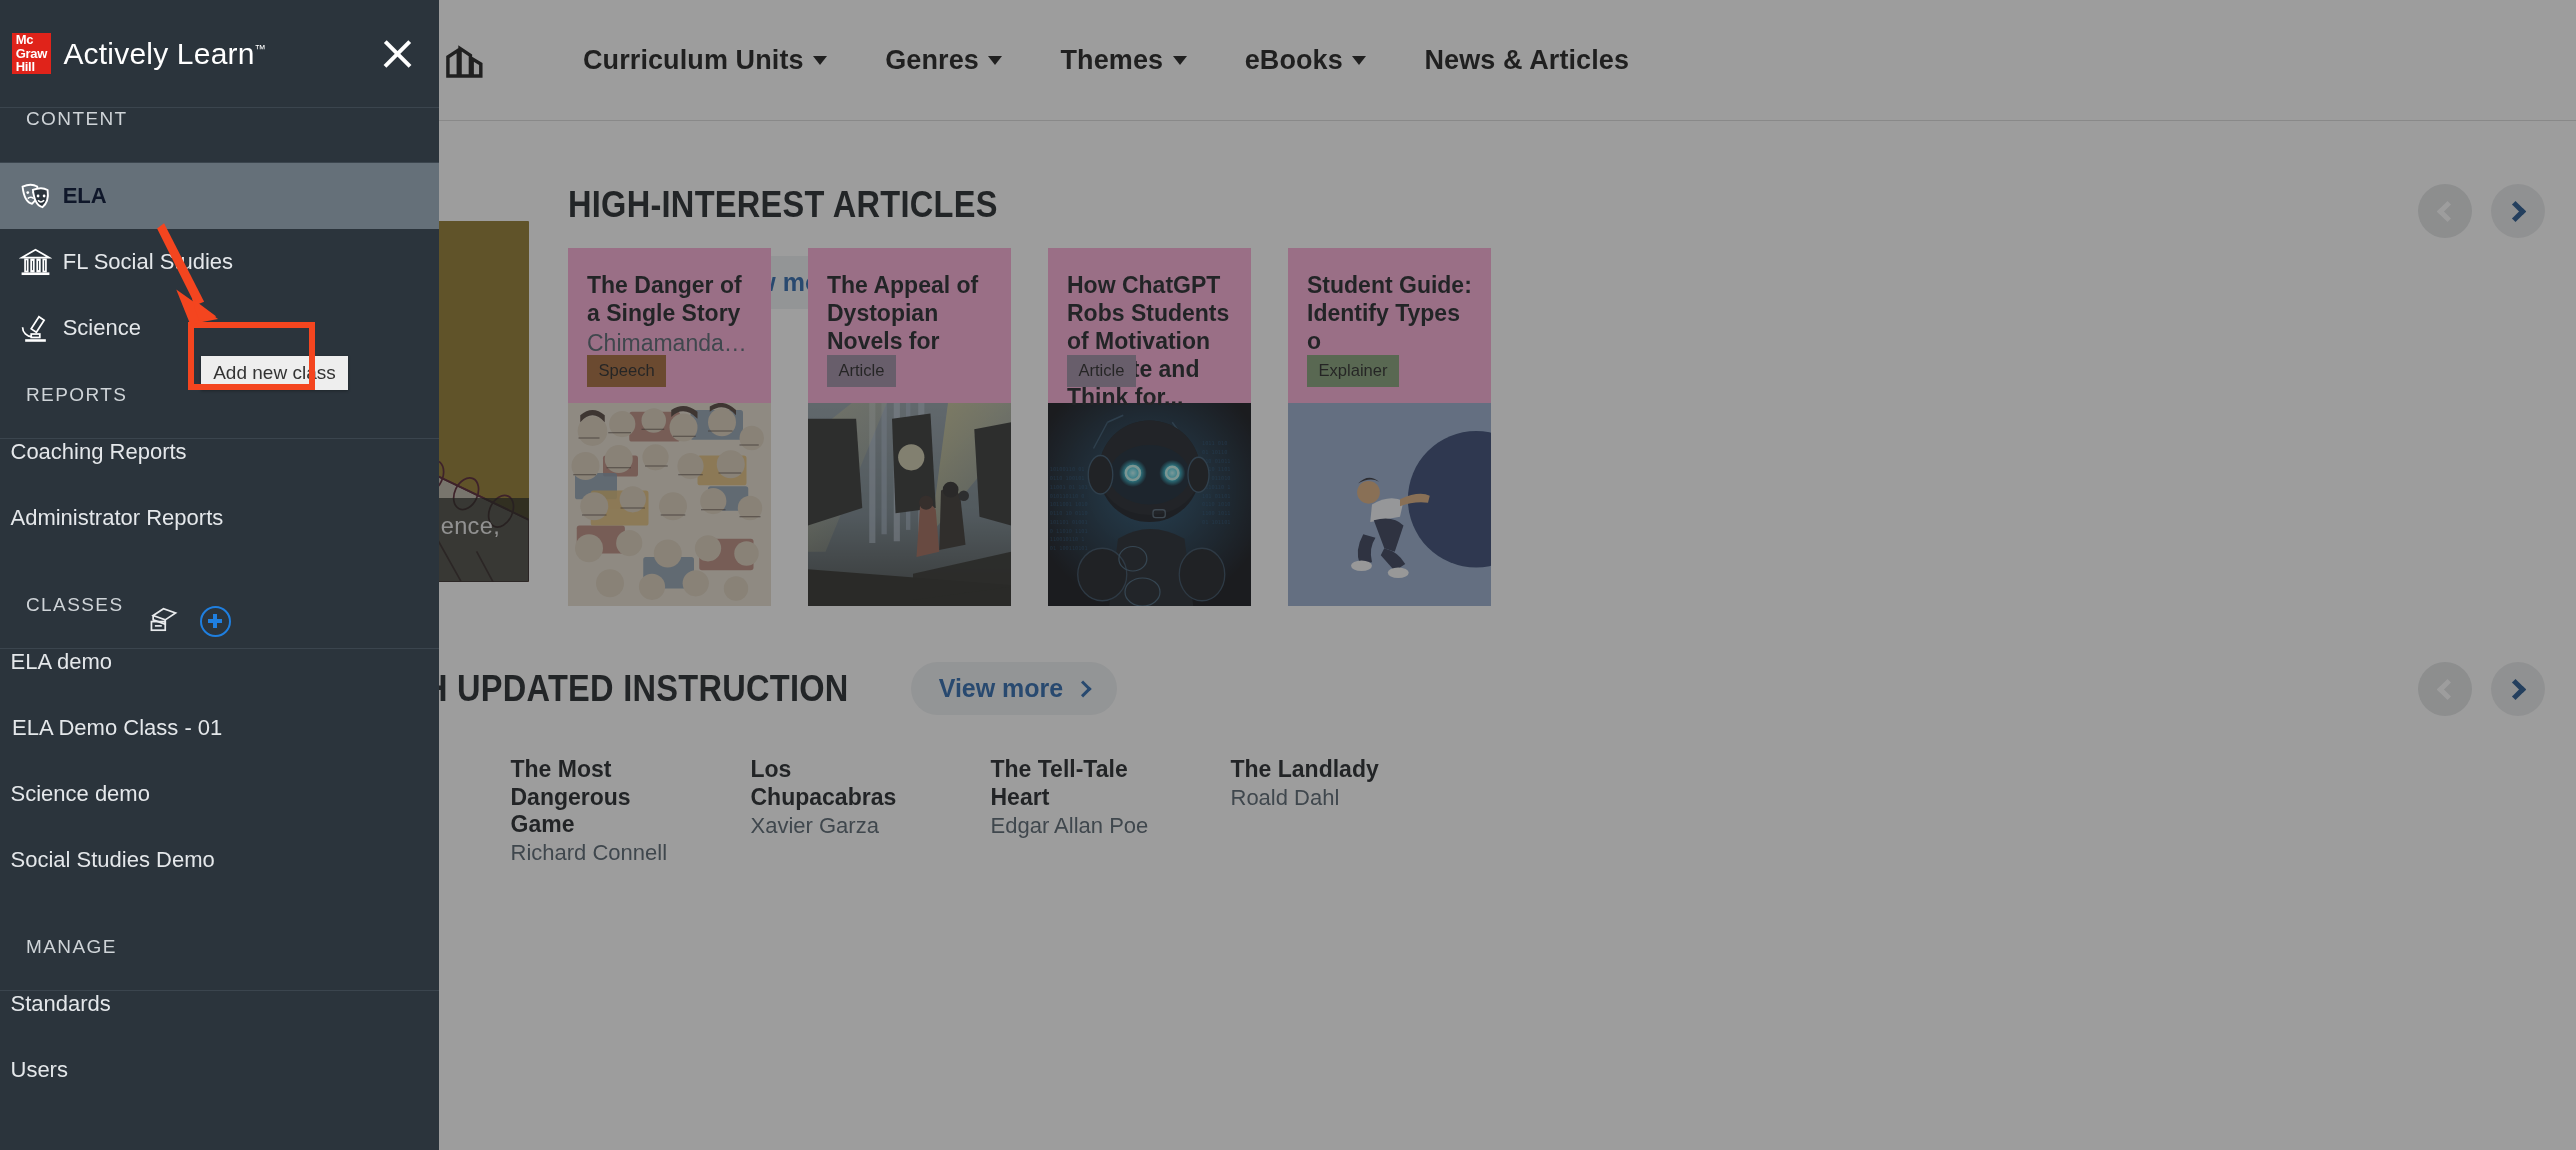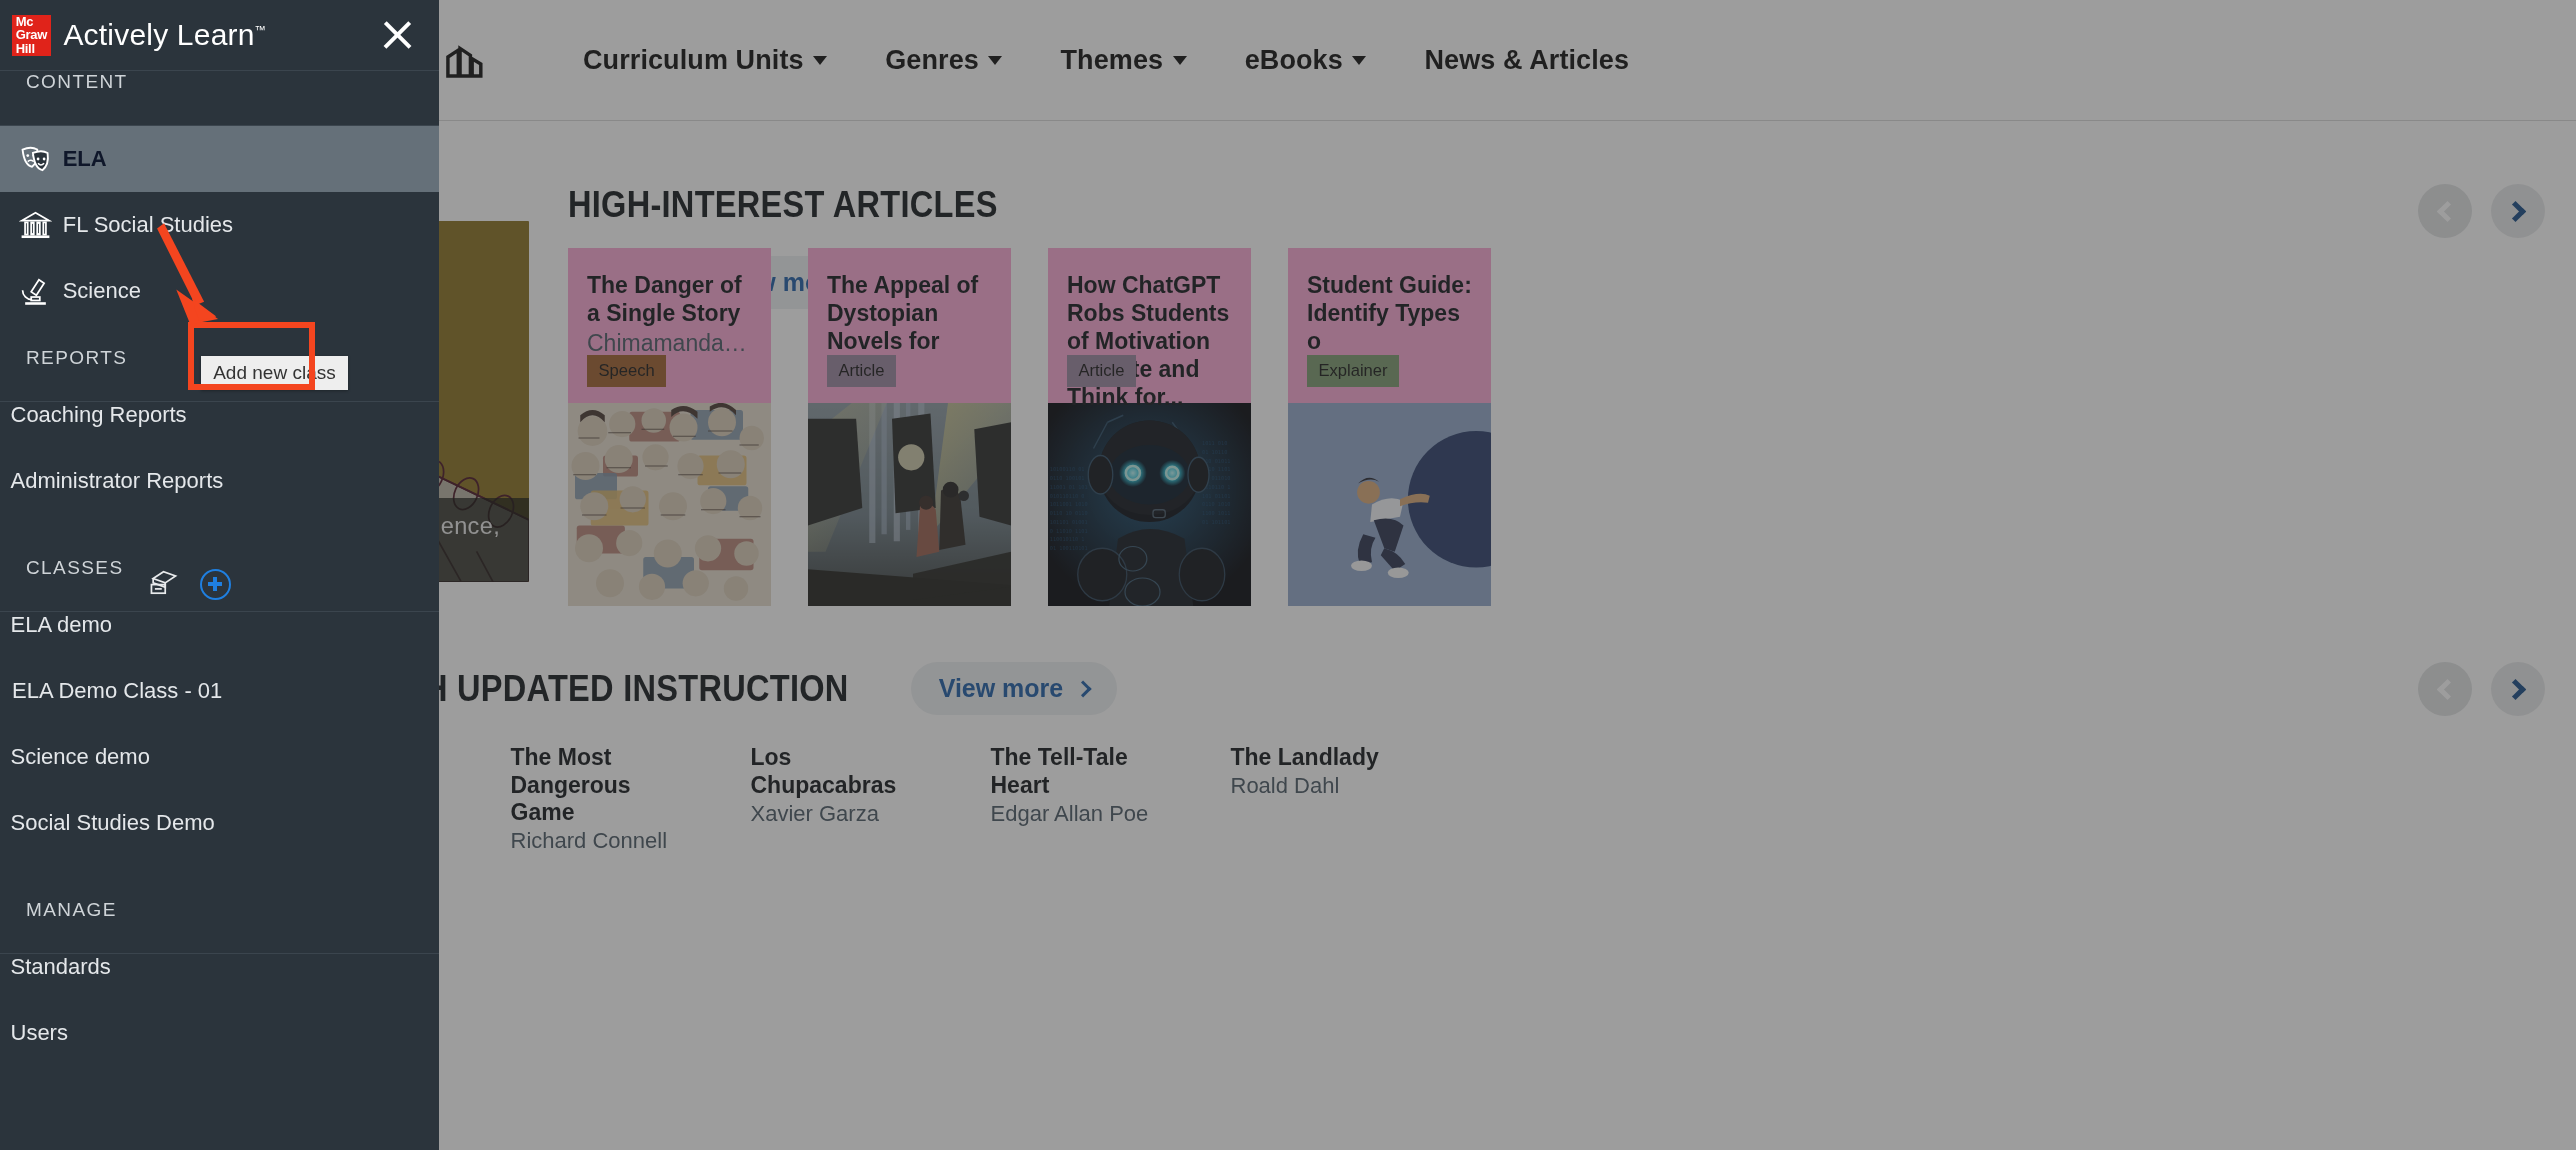--- a/index.html
+++ b/index.html
@@ -70,35 +70,35 @@
   .card-top { height: 155px; padding: 23px 19px 0 19px; position: relative; }
   .card-title { font-size: 23px; font-weight: 700; line-height: 1.22; color: #14181c; }
   .card-author { font-size: 23px; color: #4c5a66; line-height: 1.25; margin-top: 1.7px;
                  white-space: nowrap; overflow: hidden; text-overflow: ellipsis; }
   .badge { position:absolute; left:19px; bottom: 15.7px; display:inline-block; padding: 6.1px 11.4px; border-radius: 0;
            font-size: 16.6px; color: #1a1a1a; font-weight:400; }
   .card-img { width: 203px; height: 203px; overflow: hidden; }
 
   
   .stories { position: absolute; left: 232px; top: 515px; right: 0; }
-  .st-row { position: absolute; left: 21px; top: 82px; display: flex; gap: 37px; }
+  .st-row { position: absolute; left: 21px; top: 94px; display: flex; gap: 37px; }
   .st-card { width: 203px; flex:0 0 203px; background:#fff; height: 140px; padding: 26px 17.5px 0 17.5px; }
   .st-title { font-size: 23px; font-weight: 700; color:#14181c; line-height:1.2; }
   .st-author { font-size: 22px; color:#4c5a66; line-height:1.2; margin-top: 1.7px; }
 
   
   .scrim { position: absolute; inset: 0; background: rgba(50,50,50,.48); }
 
   
   .sidebar {
     position: absolute; left: 0; top: 0; width: 439px; height: 1151px;
     background: #2b343c; color: #e8eaec; overflow: hidden;
   }
   .sb-head {
-    height: 71px; display: flex; align-items: center; padding: 0 0 0 12.2px;
+    height: 108px; display: flex; align-items: center; padding: 0 0 0 12.2px;
     border-bottom: 0.9px solid #3b454e;
   }
   .mhlogo { width: 39px; height: 41px; background: #e0231a; color:#fff; font-weight:700;
             font-size: 13px; line-height: 13.4px; display:flex; flex-direction:column;
             justify-content:center; align-items:flex-start; padding-left: 3.5px; letter-spacing:-0.3px;}
   .brand { font-size: 30px; margin-left: 12.2px; color:#fff; letter-spacing:0.2px; font-weight:400;}
   .brand sup { font-size: 11.4px; vertical-align: super; }
   .closebtn { margin-left: auto; margin-right: 24.5px; width: 35px; height: 35px; position: relative; cursor:pointer;}
   .closebtn i { position:absolute; left:0; top: 15.7px; width: 35px; height: 4.4px; background:#fff; }
   .closebtn i:first-child { transform: rotate(45deg); }

